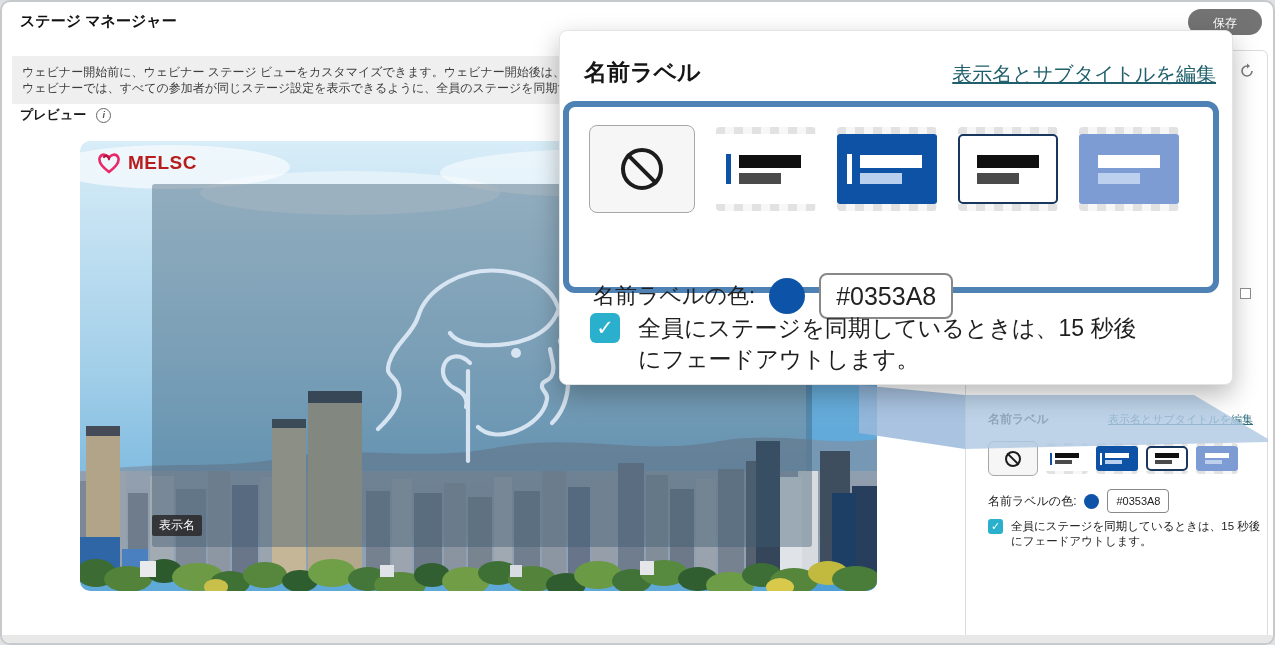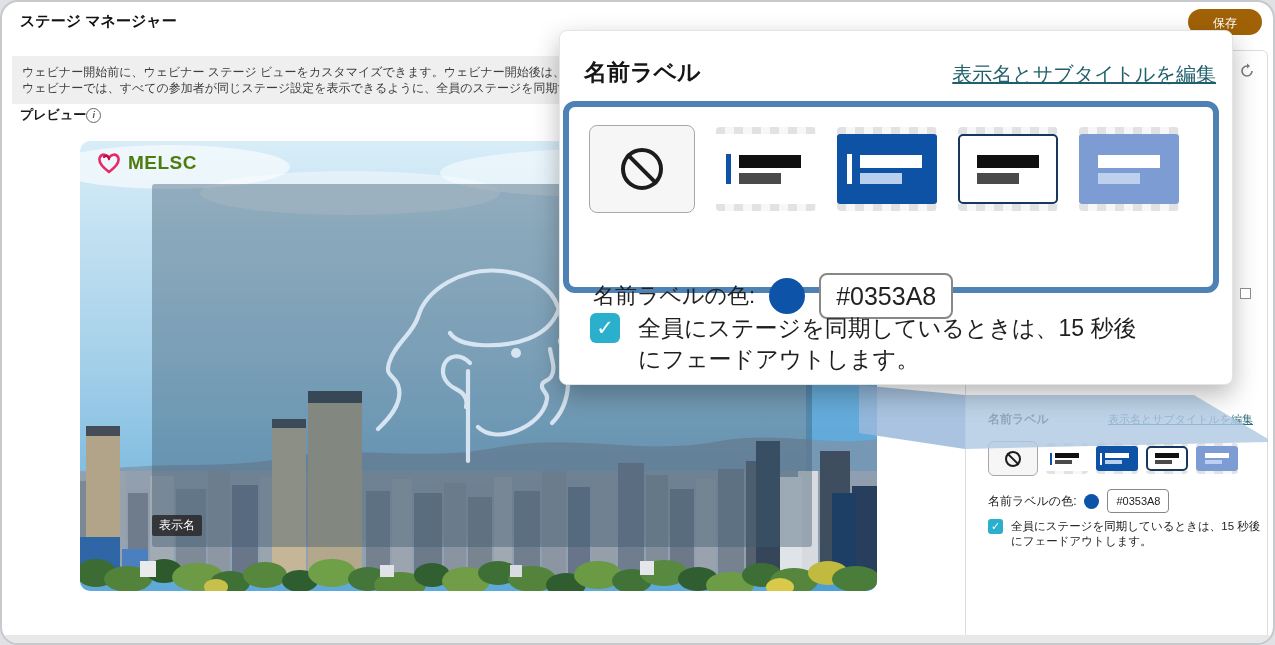--- a/index.html
+++ b/index.html
@@ -1,36 +1,36 @@
 <!DOCTYPE html>
 <html><head>
 <meta charset="utf-8">
 <style>
   html,body{margin:0;padding:0;background:#dfe1e4;font-family:"Liberation Sans","DejaVu Sans",sans-serif;}
   .frame{position:relative;width:1271px;height:641px;margin:0 auto;background:#fff;
-         border:2px solid #c7cacd;border-radius:18px;overflow:hidden;}
+         border:2px solid #c7cacd;border-radius:10px;overflow:hidden;}
   
   .page-title{position:absolute;left:18px;top:10px;font-size:15px;font-weight:bold;color:#111;}
-  .save-btn{position:absolute;right:11px;top:7px;width:74px;height:26px;background:#a16207;color:#fff;
+  .save-btn{position:absolute;right:11px;top:7px;width:74px;height:26px;background:#737373;color:#fff;
             border:none;border-radius:14px;font-size:12px;line-height:26px;text-align:center;cursor:pointer;
             font-family:inherit;}
   
   .banner{position:absolute;left:10px;top:54px;width:940px;height:48px;background:#efefef;
           padding:8px 10px;box-sizing:border-box;font-size:12px;line-height:16px;color:#3d3d3d;
           white-space:nowrap;overflow:hidden;}
   .banner b{font-weight:bold;color:#222;}
   
   .preview-label{position:absolute;left:18px;top:104px;font-size:13px;font-weight:bold;color:#1b1b1b;
-                 display:flex;align-items:center;gap:0;}
+                 display:flex;align-items:center;gap:10px;}
   .info-ic{width:13px;height:13px;border:1px solid #666;border-radius:50%;font-size:9px;line-height:13px;
            text-align:center;color:#555;font-style:italic;font-weight:bold;}
   .preview{position:absolute;left:78px;top:139px;width:797px;height:450px;border-radius:10px;overflow:hidden;}
   .preview svg{display:block;}
   .brand{position:absolute;left:16px;top:10px;display:flex;align-items:center;gap:6px;}
-  .brand-text{font-size:19px;font-weight:bold;letter-spacing:.5px;color:#4d7c0f;}
+  .brand-text{font-size:19px;font-weight:bold;letter-spacing:.5px;color:#b91c1c;}
   .name-chip{position:absolute;left:72px;top:374px;background:rgba(40,40,40,.85);color:#fff;
              font-size:12px;padding:2px 7px;border-radius:2px;}
   
   .radio-row{position:absolute;left:78px;top:602px;width:797px;display:flex;justify-content:center;gap:56px;}
   .radio-item{display:flex;align-items:center;gap:8px;font-size:12.5px;color:#333;cursor:pointer;}
   .radio-dot{width:15px;height:15px;border-radius:50%;box-sizing:border-box;background:#fff;}
   .radio-dot.on{border:4.5px solid #0a9fd8;}
   .radio-dot.off{border:1.5px solid #8a8a8a;}
   
   .sidebar{position:absolute;left:963px;top:48px;width:303px;height:589px;background:#fff;

